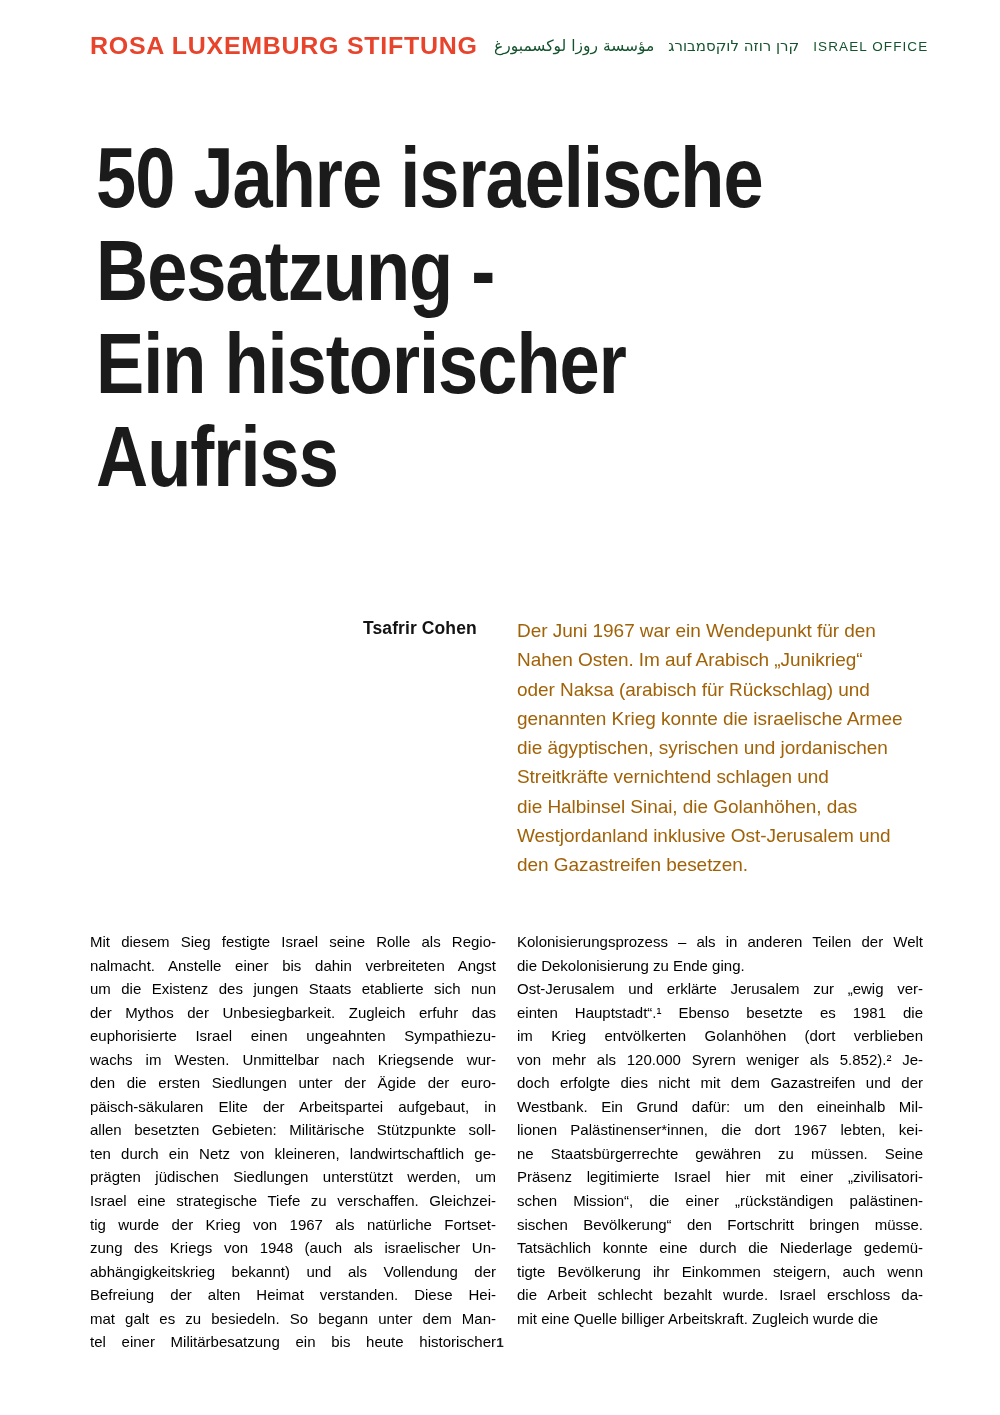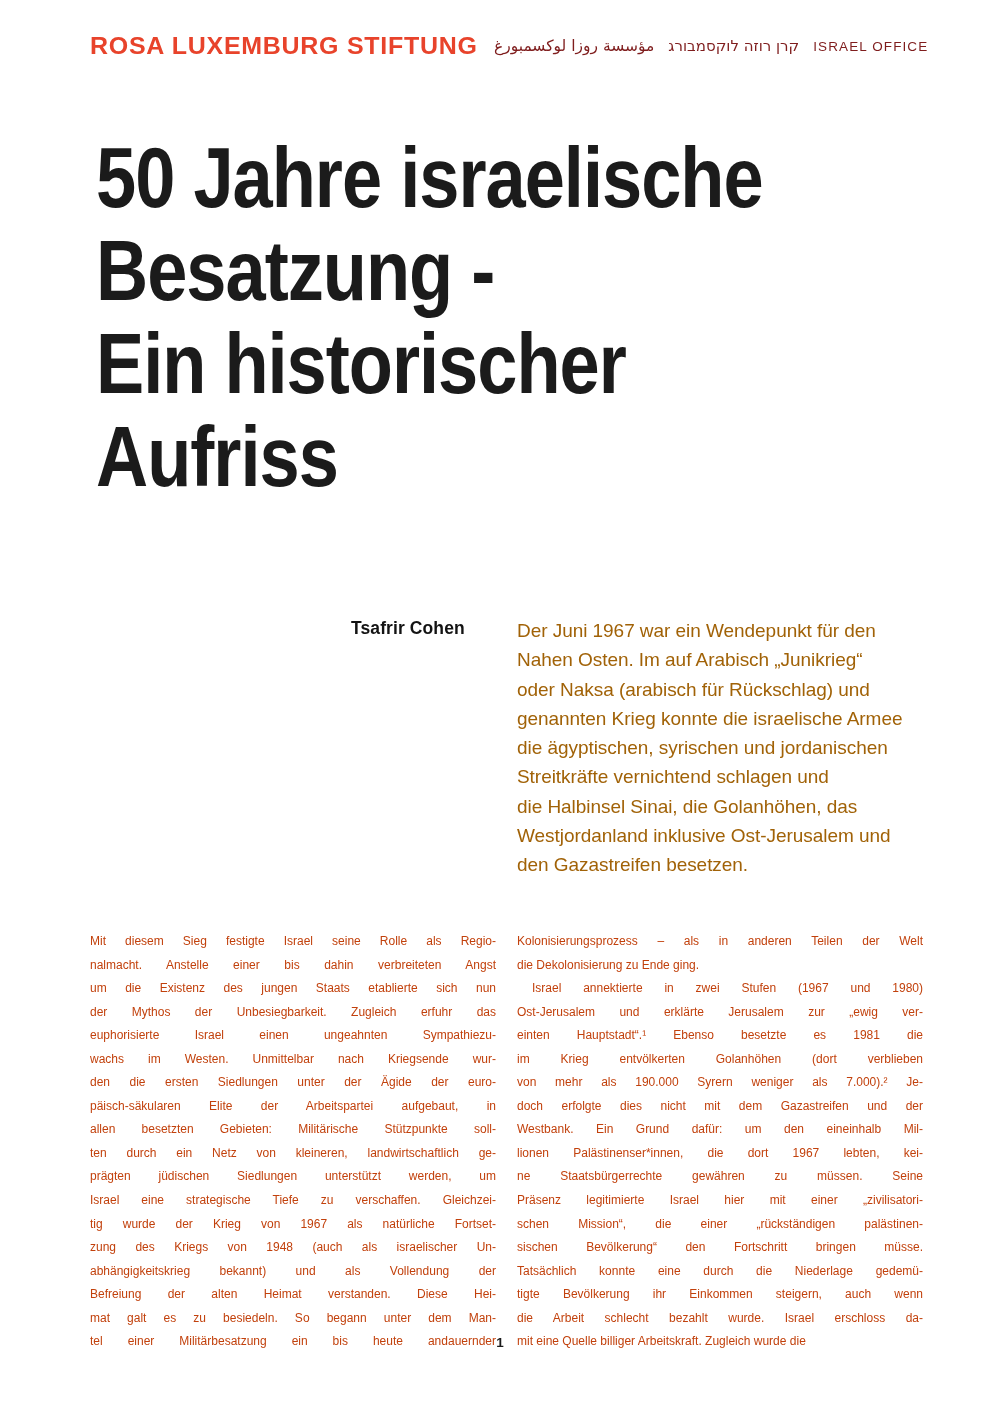--- a/index.html
+++ b/index.html
@@ -34,21 +34,21 @@
     color: #E8432B;
     white-space: nowrap;
     transform: scaleX(1.02);
     transform-origin: left center;
   }
   .brand-sub {
     margin-left: 24px;
     display: flex;
     align-items: baseline;
     gap: 14px;
-    color: #7f1d1d;
+    color: #14532d;
     font-size: 13.5px;
     letter-spacing: 1.1px;
     white-space: nowrap;
   }
   .brand-office { font-weight: normal; }
   .brand-he {
     direction: rtl;
     font-size: 15px;
     letter-spacing: 0;
     font-family: "DejaVu Sans", sans-serif;
@@ -75,21 +75,21 @@
     letter-spacing: -1.2px;
     color: #1b1b1b;
     transform: scaleX(0.84);
     transform-origin: left center;
     white-space: nowrap;
   }
 
   
   .byline {
     position: absolute;
-    left: 351px;
+    left: 363px;
     top: 618px;
     width: 140px;
     text-align: left;
     font-size: 17.5px;
     font-weight: bold;
     letter-spacing: 0.1px;
     color: #131313;
   }
   .lead {
     position: absolute;
@@ -101,23 +101,23 @@
     letter-spacing: -0.05px;
     color: #a16207;
   }
   .lead span { display: block; white-space: nowrap; }
 
   
   .col {
     position: absolute;
     top: 930px;
     width: 406px;
-    font-size: 12px;
+    font-size: 15px;
     line-height: 23.55px;
-    color: #c2410c;
+    color: #000000;
     text-align: justify;
   }
   .col-left  { left: 90px; }
   .col-right { left: 517px; }
   .col p { margin: 0; }
   .col .ln {
     display: block;
     white-space: nowrap;
     text-align: justify;
     text-align-last: justify;
@@ -182,33 +182,32 @@
     <span class="ln">päisch-säkularen Elite der Arbeitspartei aufgebaut, in</span>
     <span class="ln">allen besetzten Gebieten: Militärische Stützpunkte soll-</span>
     <span class="ln">ten durch ein Netz von kleineren, landwirtschaftlich ge-</span>
     <span class="ln">prägten jüdischen Siedlungen unterstützt werden, um</span>
     <span class="ln">Israel eine strategische Tiefe zu verschaffen. Gleichzei-</span>
     <span class="ln">tig wurde der Krieg von 1967 als natürliche Fortset-</span>
     <span class="ln">zung des Kriegs von 1948 (auch als israelischer Un-</span>
     <span class="ln">abhängigkeitskrieg bekannt) und als Vollendung der</span>
     <span class="ln">Befreiung der alten Heimat verstanden. Diese Hei-</span>
     <span class="ln">mat galt es zu besiedeln. So begann unter dem Man-</span>
-    <span class="ln">tel einer Militärbesatzung ein bis heute andauernder</span>
+    <span class="ln">tel einer Militärbesatzung ein bis heute historischer</span>
   </p>
 </div>
 
 <div class="col col-right">
   <p>
     <span class="ln">Kolonisierungsprozess – als in anderen Teilen der Welt</span>
     <span class="ln last">die Dekolonisierung zu Ende ging.</span>
-    <span class="ln indent">Israel annektierte in zwei Stufen (1967 und 1980)</span>
     <span class="ln">Ost-Jerusalem und erklärte Jerusalem zur „ewig ver-</span>
     <span class="ln">einten Hauptstadt“.¹ Ebenso besetzte es 1981 die</span>
     <span class="ln">im Krieg entvölkerten Golanhöhen (dort verblieben</span>
-    <span class="ln">von mehr als 190.000 Syrern weniger als 7.000).² Je-</span>
+    <span class="ln">von mehr als 120.000 Syrern weniger als 5.852).² Je-</span>
     <span class="ln">doch erfolgte dies nicht mit dem Gazastreifen und der</span>
     <span class="ln">Westbank. Ein Grund dafür: um den eineinhalb Mil-</span>
     <span class="ln">lionen Palästinenser*innen, die dort 1967 lebten, kei-</span>
     <span class="ln">ne Staatsbürgerrechte gewähren zu müssen. Seine</span>
     <span class="ln">Präsenz legitimierte Israel hier mit einer „zivilisatori-</span>
     <span class="ln">schen Mission“, die einer „rückständigen palästinen-</span>
     <span class="ln">sischen Bevölkerung“ den Fortschritt bringen müsse.</span>
     <span class="ln">Tatsächlich konnte eine durch die Niederlage gedemü-</span>
     <span class="ln">tigte Bevölkerung ihr Einkommen steigern, auch wenn</span>
     <span class="ln">die Arbeit schlecht bezahlt wurde. Israel erschloss da-</span>

